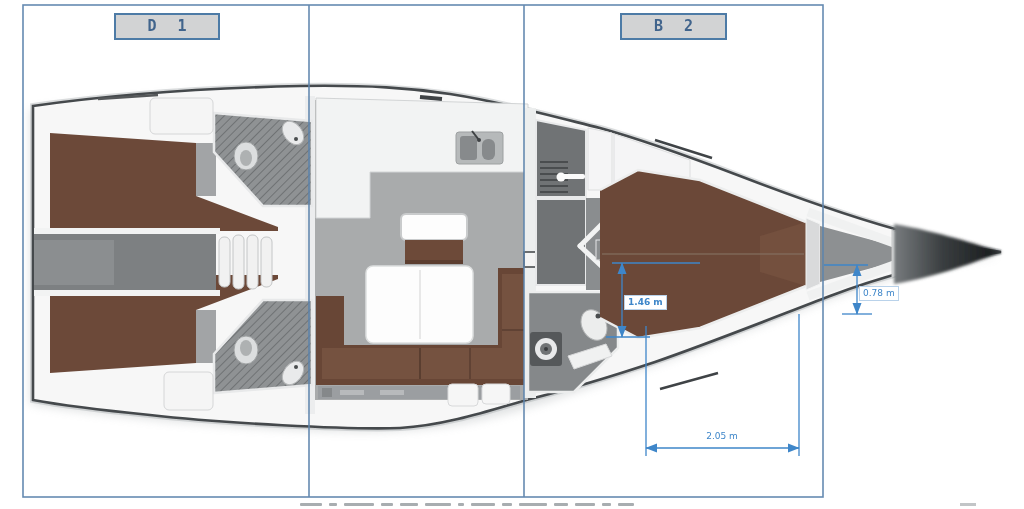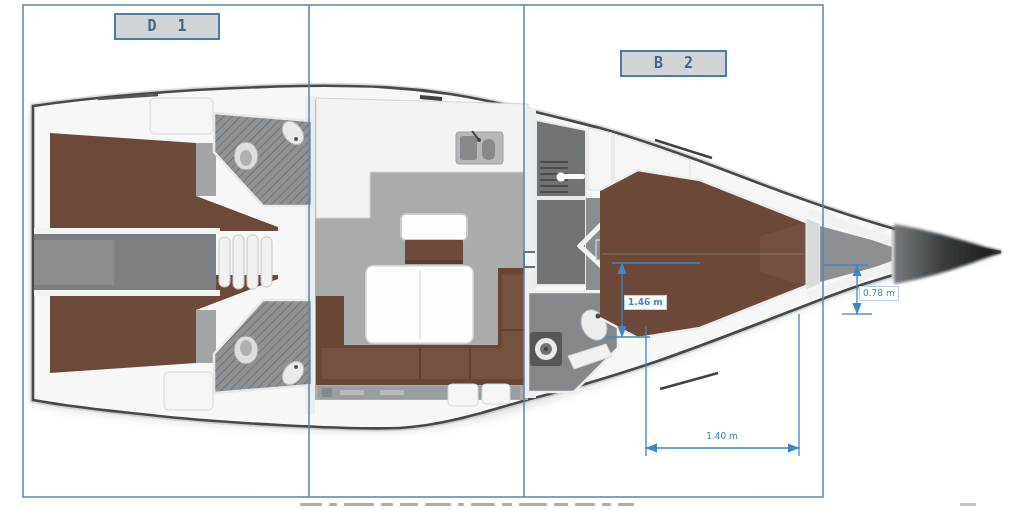--- a/index.html
+++ b/index.html
@@ -6,21 +6,21 @@
   .screen{position:relative;width:1024px;height:509px;background:#ffffff;overflow:hidden;
           font-family:"DejaVu Sans", sans-serif;}
   svg{position:absolute;left:0;top:0;}
   
   .zone-label{position:absolute;box-sizing:border-box;height:27px;
     background:#d2d3d4;border:2px solid #4d7ba6;color:#41648c;
     font-family:"DejaVu Sans Mono", monospace;font-size:15px;font-weight:bold;
     letter-spacing:6px;text-indent:6px;text-align:center;line-height:23px;}
   .zl-d1{left:114px;top:13px;width:106px;}
   .zl-c1{left:370px;top:13px;width:106px;}
-  .zl-b2{left:620px;top:13px;width:107px;margin-top:37px;}
+  .zl-b2{left:620px;top:13px;width:107px;}
   
   .dim-label{position:absolute;background:#ffffff;color:#3e86c9;
     font-size:9px;line-height:11px;padding:1px 3px;white-space:nowrap;}
   .dim-boxed{border:1px solid #b9d2ea;}
   .dl-146{left:624px;top:295px;font-weight:bold;}
   .dl-078{left:859px;top:286px;}
   .dl-205{left:700px;top:430px;width:44px;text-align:center;padding:1px 0;}
   
   .caption-strip{position:absolute;left:300px;top:499px;width:410px;height:10px;
     overflow:hidden;display:flex;align-items:flex-start;gap:7px;}
@@ -230,21 +230,21 @@
         <line x1="646" y1="448" x2="799" y2="448" marker-start="url(#arr)" marker-end="url(#arr)"></line>
       </g>
     </g>
   </svg>
 
   <div class="zone-label zl-d1">D 1</div>
   <div class="zone-label zl-b2">B 2</div>
 
   <div class="dim-label dim-boxed dl-146">1.46 m</div>
   <div class="dim-label dim-boxed dl-078">0.78 m</div>
-  <div class="dim-label dl-205">1.40 m</div>
+  <div class="dim-label dl-205">2.05 m</div>
 
   <div class="caption-strip">
     <i style="width:22px"></i>
     <i style="width:8px"></i>
     <i style="width:30px"></i>
     <i style="width:12px"></i>
     <i style="width:18px"></i>
     <i style="width:26px"></i>
     <i style="width:6px"></i>
     <i style="width:24px"></i>

